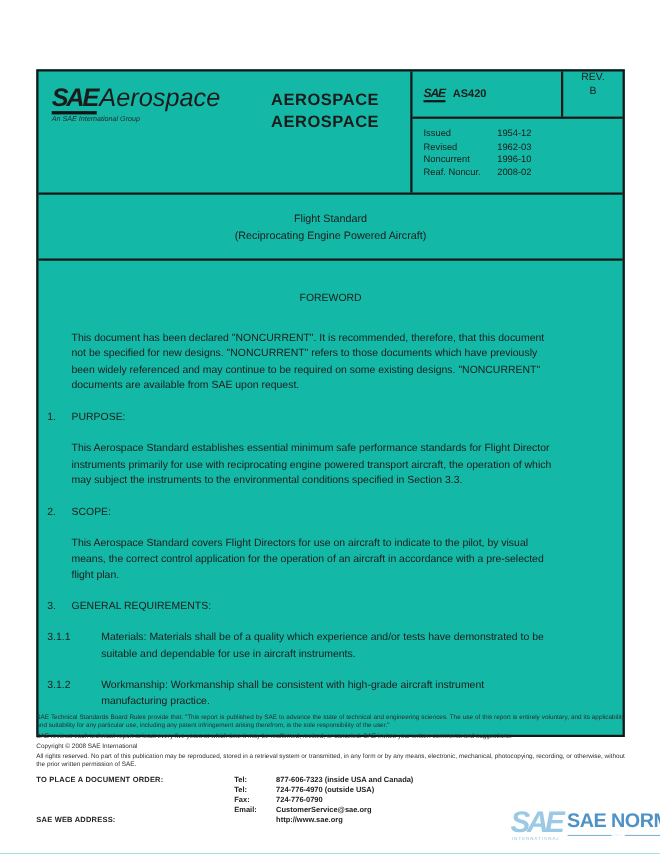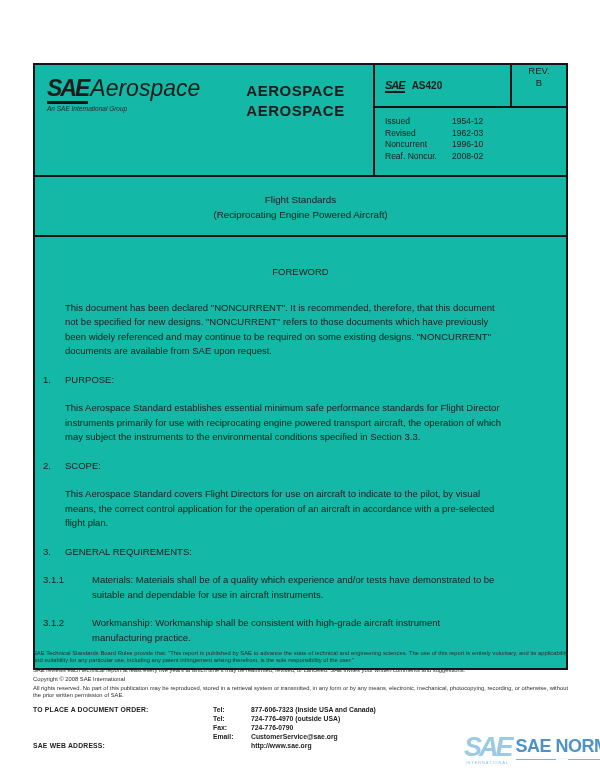--- a/index.html
+++ b/index.html
@@ -121,21 +121,21 @@
         </div>
         <div class="date-row">
           <span class="date-label">Reaf. Noncur.</span>
           <span class="date-value">2008-02</span>
         </div>
       </div>
     </div>
   </div>
 
   <div class="title-band">
-    <div>Flight Standards</div>
+    <div>Flight Standard</div>
     <div>(Reciprocating Engine Powered Aircraft)</div>
   </div>
 
   <div class="content">
     <div class="foreword-head">FOREWORD</div>
     <p class="para">This document has been declared "NONCURRENT".  It is recommended, therefore, that this document not be specified for new designs.  "NONCURRENT" refers to those documents which have previously been widely referenced and may continue to be required on some existing designs.  "NONCURRENT" documents are available from SAE upon request.</p>
 
     <div class="sec-head">
       <span class="num nw1">1.</span>
       <span>PURPOSE:</span>

